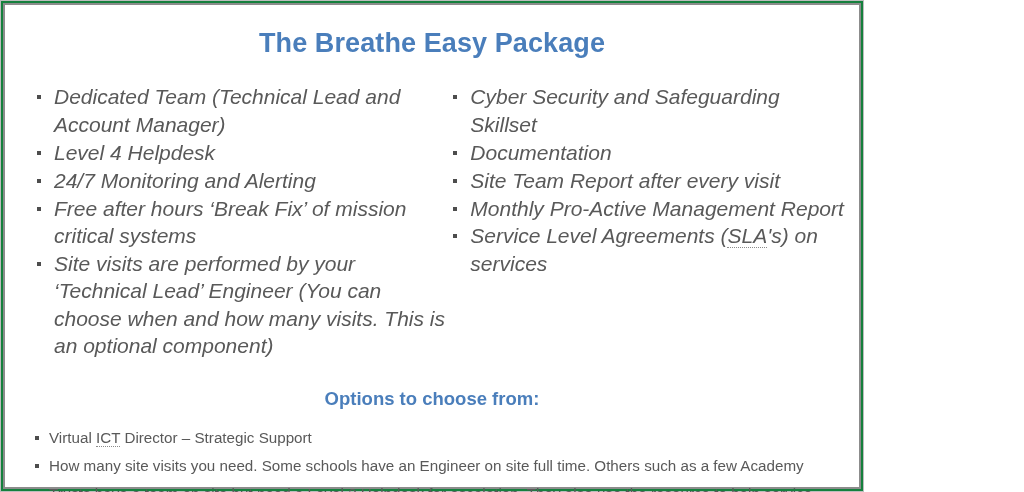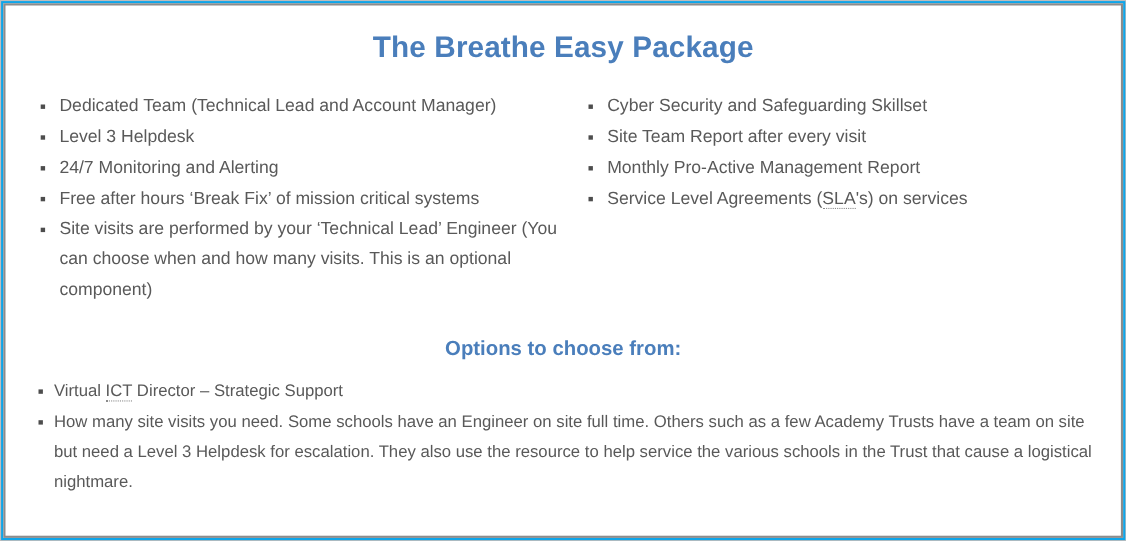--- a/index.html
+++ b/index.html
@@ -10,23 +10,23 @@
   body {
     width: 1024px;
     height: 492px;
     font-family: "Liberation Sans", sans-serif;
     overflow: hidden;
   }
 
   .page {
     position: relative;
     box-sizing: border-box;
-    width: 1024px;
+    width: 864px;
     height: 492px;
-    background: #0ea5e9;
+    background: #15803d;
     border: 1px solid #bdbdbd;
     padding: 2px;
   }
   .page-inner {
     box-sizing: border-box;
     width: 100%;
     height: 100%;
     border: 2px solid #8c8c8c;
     background: #ffffff;
     position: relative;
@@ -56,24 +56,25 @@
   .col-right { width: 480px; padding-left: 6px; }
 
   ul.feature-list {
     list-style: none;
     margin: 0;
     padding: 0;
   }
   ul.feature-list > li {
     position: relative;
     color: #595959;
-    font-size: 16px;
+    font-size: 21px;
     line-height: 27.4px;
     padding-left: 19px;
     margin: 0 0 0.5px 0;
+    font-style: italic;
   }
   ul.feature-list > li::before {
     content: "";
     position: absolute;
     left: 2px;
     top: 12px;
     width: 4px;
     height: 4px;
     background: #4d4d4d;
   }
@@ -128,30 +129,31 @@
 <div class="page">
   <div class="page-inner">
 
     <h1 class="doc-title">The Breathe Easy Package</h1>
 
     <div class="columns">
 
       <div class="col col-left">
         <ul class="feature-list">
           <li>Dedicated Team (Technical Lead and Account Manager)</li>
-          <li>Level 3 Helpdesk</li>
+          <li>Level 4 Helpdesk</li>
           <li>24/7 Monitoring and Alerting</li>
           <li>Free after hours ‘Break Fix’ of mission critical systems</li>
           <li>Site visits are performed by your ‘Technical Lead’ Engineer (You can choose when and how many visits. This is an optional component)</li>
         </ul>
       </div>
 
       <div class="col col-right">
         <ul class="feature-list">
           <li>Cyber Security and Safeguarding Skillset</li>
+          <li>Documentation</li>
           <li>Site Team Report after every visit</li>
           <li>Monthly Pro-Active Management Report</li>
           <li><span>Service Level Agreements (</span><span class="misspell">SLA</span><span>'s) on services</span></li>
         </ul>
       </div>
 
     </div>
 
     <h2 class="options-heading">Options to choose from:</h2>
 

